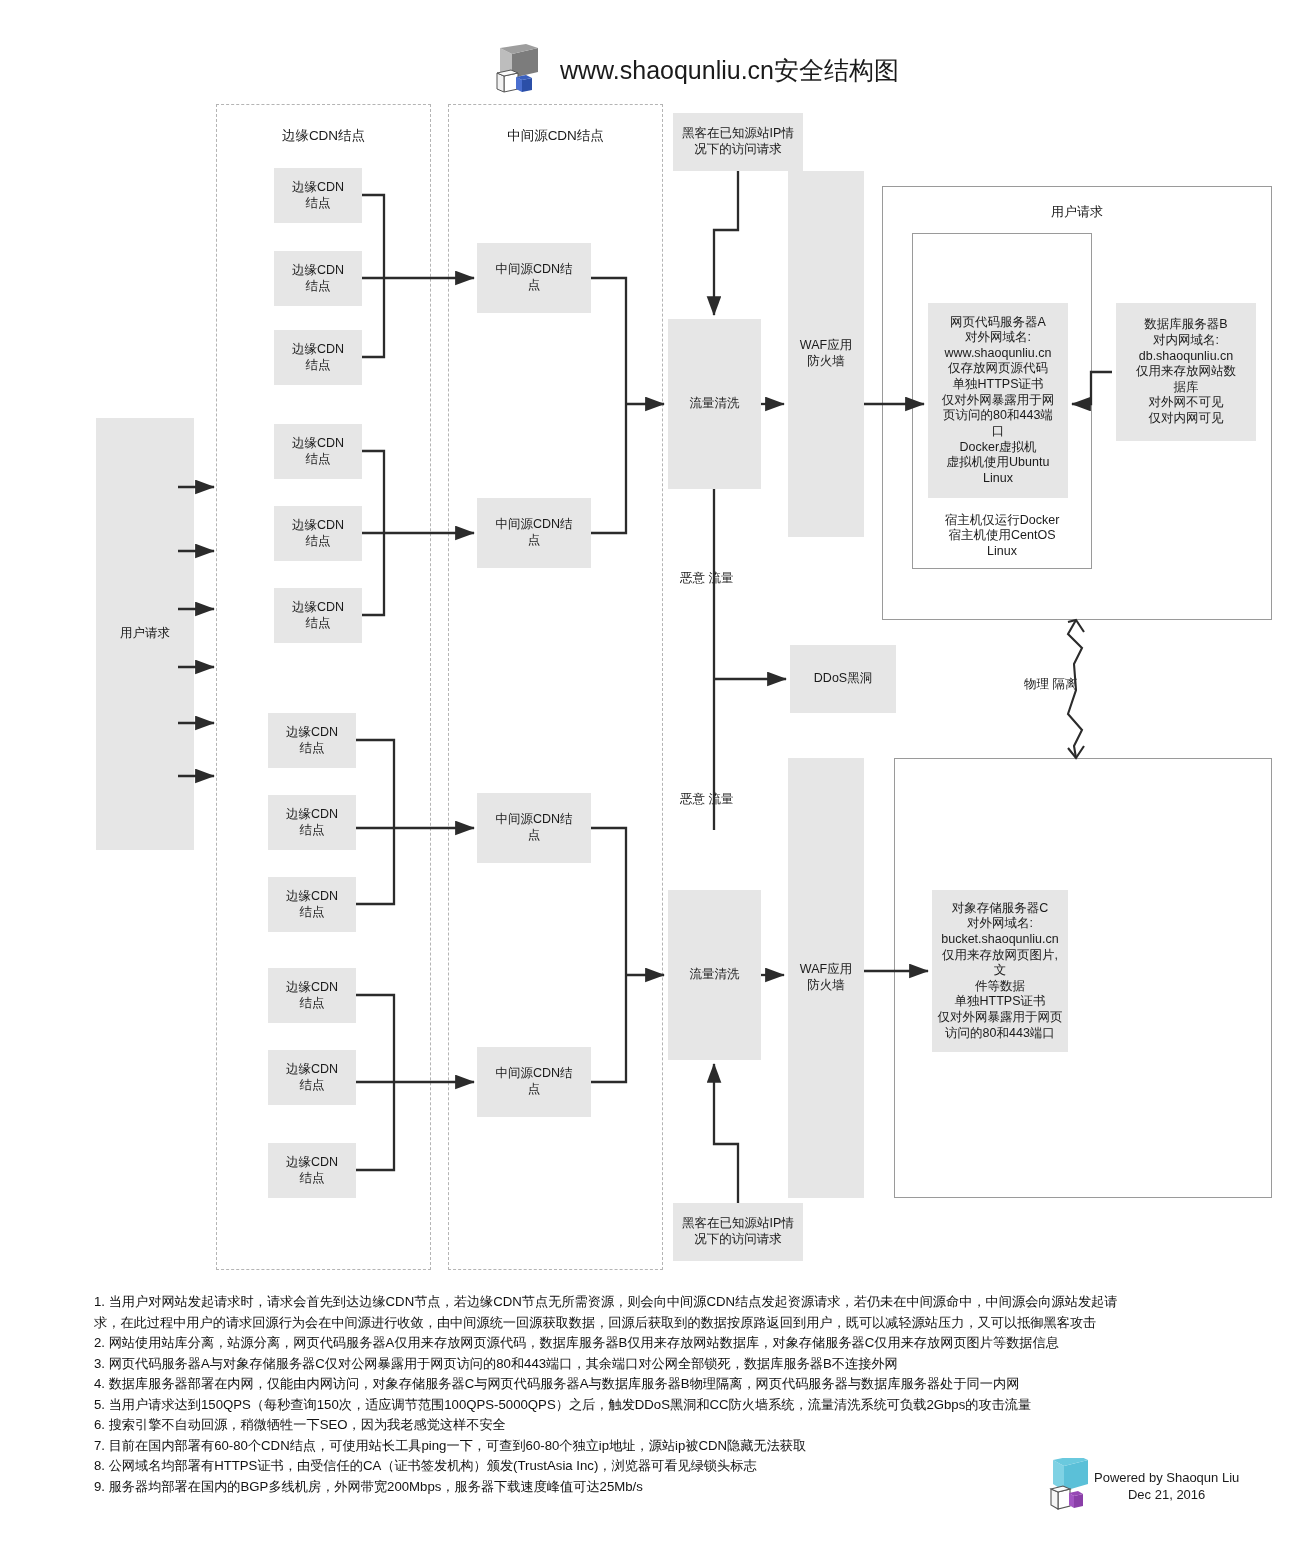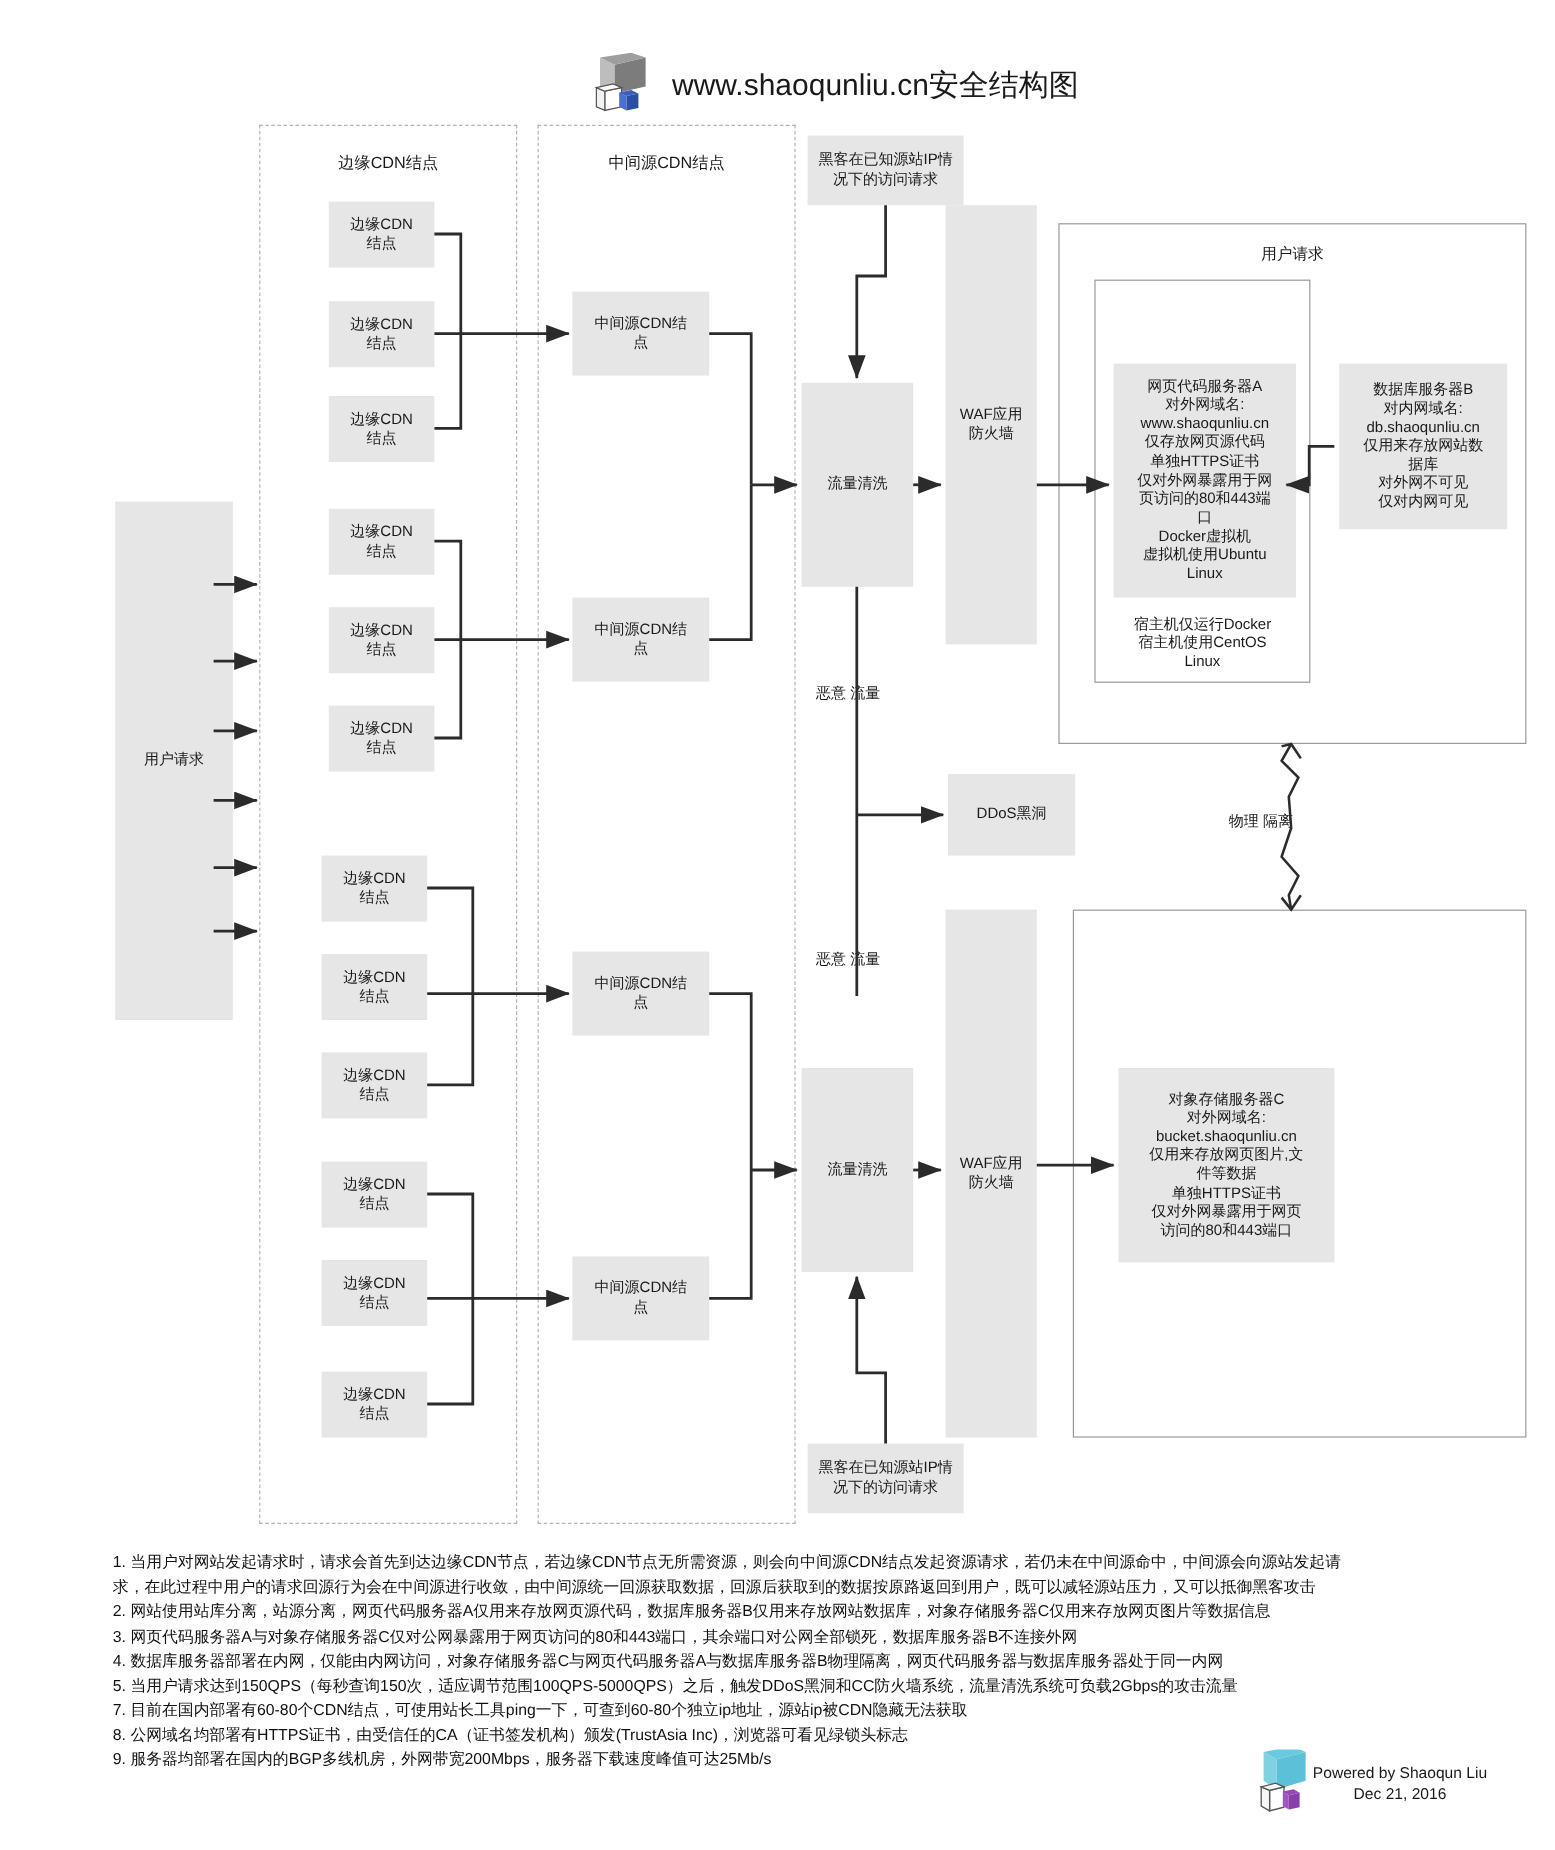--- a/index.html
+++ b/index.html
@@ -183,21 +183,21 @@
   <div class="node" style="left:744px; top:645px; width:106px; height:68px;">
     <span>DDoS黑洞</span></div>
 
   <div class="outline-box" style="left:836px; top:186px; width:390px; height:434px;">
     <div class="outline-box-label">用户请求</div>
   </div>
 
   <div class="outline-box" style="left:866px; top:233px; width:180px; height:336px;"></div>
 
 
-  <div class="node" style="left:882px; top:303px; width:152px; height:195px;">
+  <div class="node" style="left:882px; top:303px; width:140px; height:195px;">
     <span>网页代码服务器A
 对外网域名:
 www.shaoqunliu.cn
 仅存放网页源代码
 单独HTTPS证书
 仅对外网暴露用于网
 页访问的80和443端
 口
 Docker虚拟机
 虚拟机使用Ubuntu
@@ -212,21 +212,21 @@
     <span>数据库服务器B
 对内网域名:
 db.shaoqunliu.cn
 仅用来存放网站数
 据库
 对外网不可见
 仅对内网可见</span></div>
 
   <div class="outline-box" style="left:848px; top:758px; width:378px; height:440px;"></div>
 
-  <div class="node" style="left:886px; top:890px; width:180px; height:162px;">
+  <div class="node" style="left:886px; top:890px; width:136px; height:162px;">
     <span>对象存储服务器C
 对外网域名:
 bucket.shaoqunliu.cn
 仅用来存放网页图片,文
 件等数据
 单独HTTPS证书
 仅对外网暴露用于网页
 访问的80和443端口</span></div>
 
   <div class="edge-label" style="left:634px; top:570px;">恶意  流量</div>
@@ -295,20 +295,21 @@
     </g>
   </svg>
 
   <div class="notes">
     <div class="note-line">1. 当用户对网站发起请求时，请求会首先到达边缘CDN节点，若边缘CDN节点无所需资源，则会向中间源CDN结点发起资源请求，若仍未在中间源命中，中间源会向源站发起请</div>
     <div class="note-line">求，在此过程中用户的请求回源行为会在中间源进行收敛，由中间源统一回源获取数据，回源后获取到的数据按原路返回到用户，既可以减轻源站压力，又可以抵御黑客攻击</div>
     <div class="note-line">2. 网站使用站库分离，站源分离，网页代码服务器A仅用来存放网页源代码，数据库服务器B仅用来存放网站数据库，对象存储服务器C仅用来存放网页图片等数据信息</div>
     <div class="note-line">3. 网页代码服务器A与对象存储服务器C仅对公网暴露用于网页访问的80和443端口，其余端口对公网全部锁死，数据库服务器B不连接外网</div>
     <div class="note-line">4. 数据库服务器部署在内网，仅能由内网访问，对象存储服务器C与网页代码服务器A与数据库服务器B物理隔离，网页代码服务器与数据库服务器处于同一内网</div>
     <div class="note-line">5. 当用户请求达到150QPS（每秒查询150次，适应调节范围100QPS-5000QPS）之后，触发DDoS黑洞和CC防火墙系统，流量清洗系统可负载2Gbps的攻击流量</div>
+    <div class="note-line">6. 搜索引擎不自动回源，稍微牺牲一下SEO，因为我老感觉这样不安全</div>
     <div class="note-line">7. 目前在国内部署有60-80个CDN结点，可使用站长工具ping一下，可查到60-80个独立ip地址，源站ip被CDN隐藏无法获取</div>
     <div class="note-line">8. 公网域名均部署有HTTPS证书，由受信任的CA（证书签发机构）颁发(TrustAsia Inc)，浏览器可看见绿锁头标志</div>
     <div class="note-line">9. 服务器均部署在国内的BGP多线机房，外网带宽200Mbps，服务器下载速度峰值可达25Mb/s</div>
   </div>
 
   <div class="footer-badge">
     <svg width="46" height="56" viewBox="0 0 46 56">
       <polygon points="16,8 40,2 40,26 16,33" fill="#5bc0d8"></polygon>
       <polygon points="16,8 16,33 5,26 5,2" fill="#7fd2e4"></polygon>
       <polygon points="5,2 29,-3 40,2 16,8" fill="#6ac9de"></polygon>

